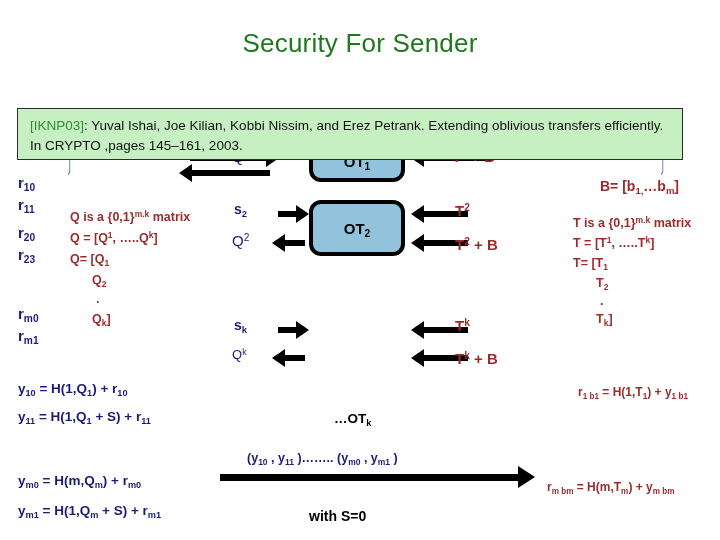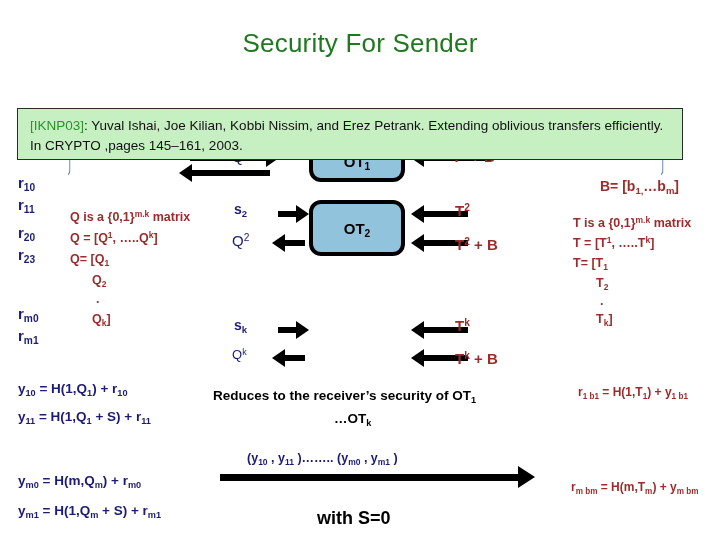--- a/index.html
+++ b/index.html
@@ -152,26 +152,25 @@
   <div class="abs red" style="left:573px;top:256px;font-size:12.5px;">T= [T<sub>1</sub></div>
   <div class="abs red" style="left:596px;top:276px;font-size:12.5px;">T<sub>2</sub></div>
   <div class="abs red" style="left:600px;top:294px;font-size:12.5px;">.</div>
   <div class="abs red" style="left:596px;top:312px;font-size:12.5px;">T<sub>k</sub>]</div>
 
   <div class="abs navy" style="left:18px;top:381px;font-size:13.5px;">y<sub>10</sub> = H(1,Q<sub>1</sub>) + r<sub>10</sub></div>
   <div class="abs navy" style="left:18px;top:409px;font-size:13.5px;">y<sub>11</sub>  = H(1,Q<sub>1</sub> + S) + r<sub>11</sub></div>
   <div class="abs navy" style="left:18px;top:473px;font-size:13.5px;">y<sub>m0</sub> = H(m,Q<sub>m</sub>) + r<sub>m0</sub></div>
   <div class="abs navy" style="left:18px;top:503px;font-size:13.5px;">y<sub>m1</sub> = H(1,Q<sub>m</sub> + S) + r<sub>m1</sub></div>
 
-  <div class="abs blk" style="left:213px;top:388px;font-size:13.5px;">Reduces to the receiver’s security of OT<sub>1</sub></div>
   <div class="abs blk" style="left:334px;top:411px;font-size:13.5px;">…OT<sub>k</sub></div>
 
   <div class="abs navy" style="left:247px;top:451px;font-size:12.5px;">(y<sub>10</sub> , y<sub>11</sub> )…….. (y<sub>m0</sub> , y<sub>m1</sub> )</div>
 
   <div class="arrow-shaft big-shaft" style="left:220px;top:474px;width:300px;"></div>
   <div class="arrow-head head-right-big" style="left:518px;top:466px;"></div>
 
-  <div class="abs blk" style="left:309px;top:508px;font-size:18px;margin-left:8px;">with S=0</div>
+  <div class="abs blk" style="left:309px;top:508px;font-size:14px;">with S=0</div>
 
   <div class="abs red" style="left:551px;top:385px;font-size:12px;padding-left:27px;">r<sub>1 b1</sub> = H(1,T<sub>1</sub>) + y<sub>1 b1</sub></div>
-  <div class="abs red" style="left:571px;top:480px;font-size:12px;">r<sub>m bm</sub> = H(m,T<sub>m</sub>) + y<sub>m bm</sub></div>
+  <div class="abs red" style="left:547px;top:480px;font-size:12px;">r<sub>m bm</sub> = H(m,T<sub>m</sub>) + y<sub>m bm</sub></div>
 
 </div>
 
 </body></html>

